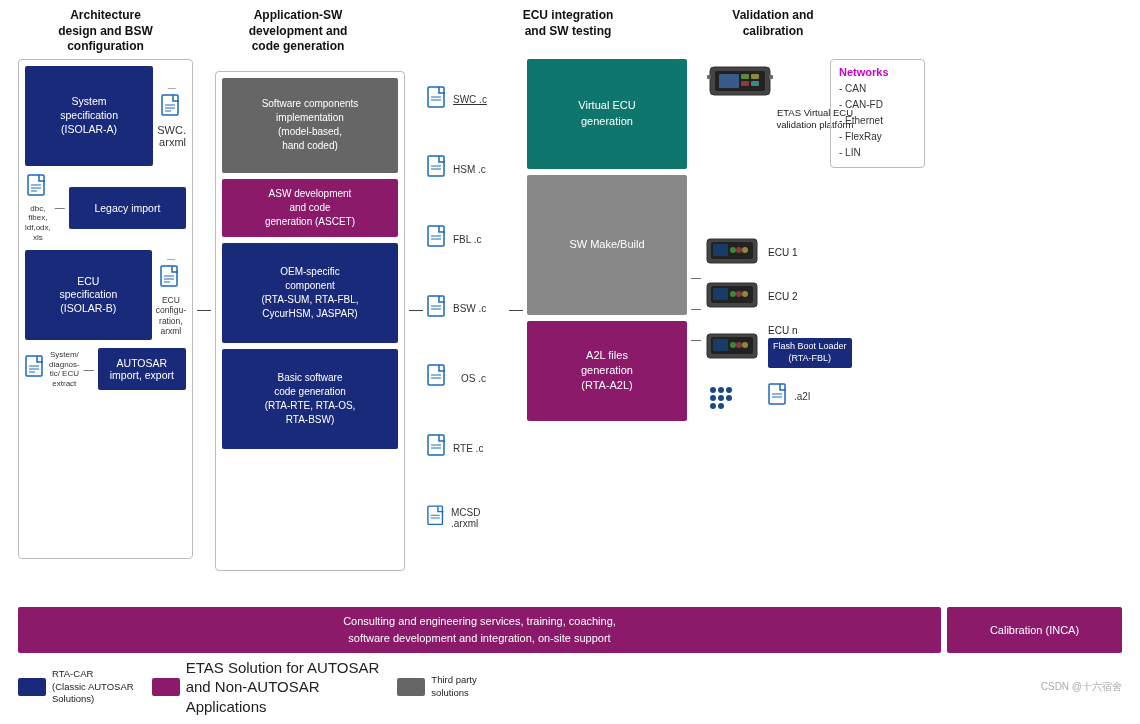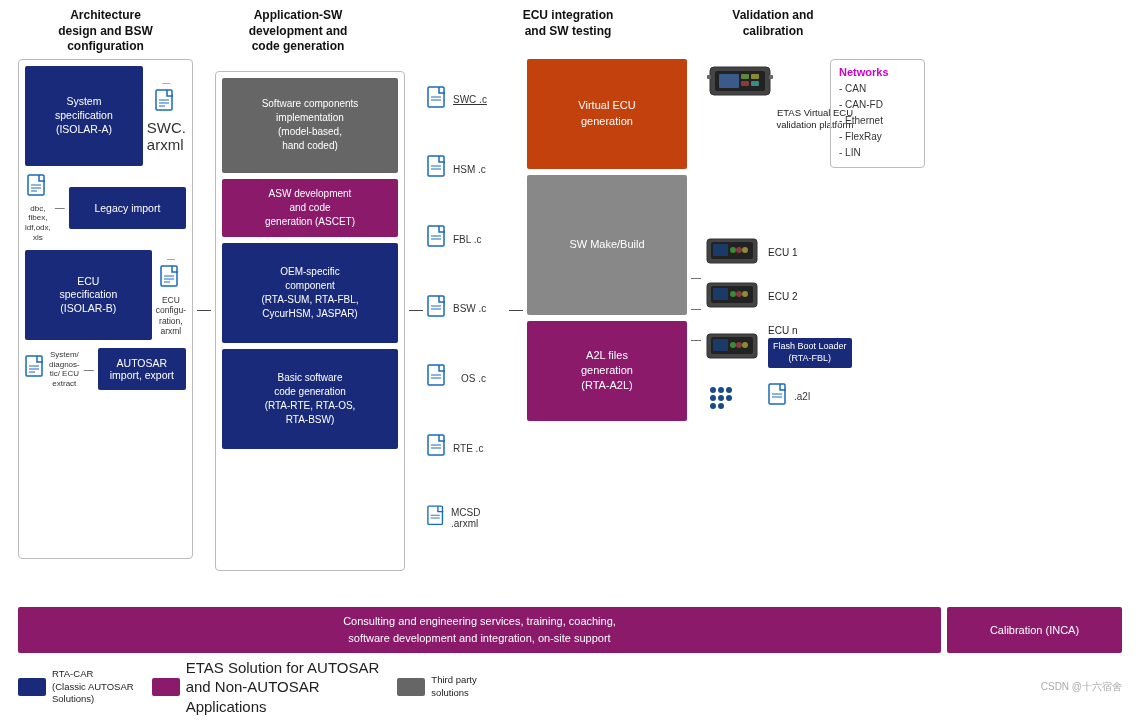--- a/index.html
+++ b/index.html
@@ -47,21 +47,21 @@
         </div>
         <div style="display:flex; flex-direction:column; align-items:center; gap:2px;">
           <span style="color:#555; font-size:8px;">—</span>
           <svg width="22" height="28" viewBox="0 0 22 28">
             <rect x="1" y="1" width="16" height="20" fill="none" stroke="#1a6abf" stroke-width="1.5" rx="1"></rect>
             <polyline points="12,1 12,7 18,7" fill="none" stroke="#1a6abf" stroke-width="1.5"></polyline>
             <line x1="4" y1="11" x2="14" y2="11" stroke="#1a6abf" stroke-width="1"></line>
             <line x1="4" y1="14" x2="14" y2="14" stroke="#1a6abf" stroke-width="1"></line>
             <line x1="4" y1="17" x2="10" y2="17" stroke="#1a6abf" stroke-width="1"></line>
           </svg>
-          <span style="font-size:15px; color:#333; text-align:left;">SWC.<br>arxml</span>
+          <span style="font-size:11px; color:#333; text-align:right;">SWC.<br>arxml</span>
         </div>
       </div>
 
       <div style="display:flex; gap:4px; align-items:center;">
         <div style="display:flex; flex-direction:column; align-items:center; gap:2px;">
           <svg width="22" height="28" viewBox="0 0 22 28">
             <rect x="1" y="1" width="16" height="20" fill="none" stroke="#1a6abf" stroke-width="1.5" rx="1"></rect>
             <polyline points="12,1 12,7 18,7" fill="none" stroke="#1a6abf" stroke-width="1.5"></polyline>
             <line x1="4" y1="11" x2="14" y2="11" stroke="#1a6abf" stroke-width="1"></line>
             <line x1="4" y1="14" x2="14" y2="14" stroke="#1a6abf" stroke-width="1"></line>
@@ -209,21 +209,21 @@
         <span style="font-size:10px; color:#333;">MCSD .arxml</span>
       </div>
     </div>
 
     <div style="display:flex; align-items:center; justify-content:center; height:500px;">
       <span style="color:#444; font-size:14px;">—</span>
     </div>
 
     <div style="width:160px; display:flex; flex-direction:column; gap:6px; height:500px;">
 
-      <div style="background:#c2410c; color:#fff; text-align:center; padding:8px 6px; border-radius:2px; font-size:11px; line-height:1.4; height:110px; display:flex; align-items:center; justify-content:center;">
+      <div style="background:#0f766e; color:#fff; text-align:center; padding:8px 6px; border-radius:2px; font-size:11px; line-height:1.4; height:110px; display:flex; align-items:center; justify-content:center;">
         <span>Virtual ECU<br>generation</span>
       </div>
 
       <div style="background:#888; color:#fff; text-align:center; padding:8px 6px; border-radius:2px; font-size:11px; line-height:1.4; height:140px; display:flex; align-items:center; justify-content:center;">
         <span>SW Make/Build</span>
       </div>
 
       <div style="background:#8b1a6b; color:#fff; text-align:center; padding:8px 6px; border-radius:2px; font-size:11px; line-height:1.4; height:100px; display:flex; align-items:center; justify-content:center;">
         <span>A2L files<br>generation<br>(RTA-A2L)</span>
       </div>

